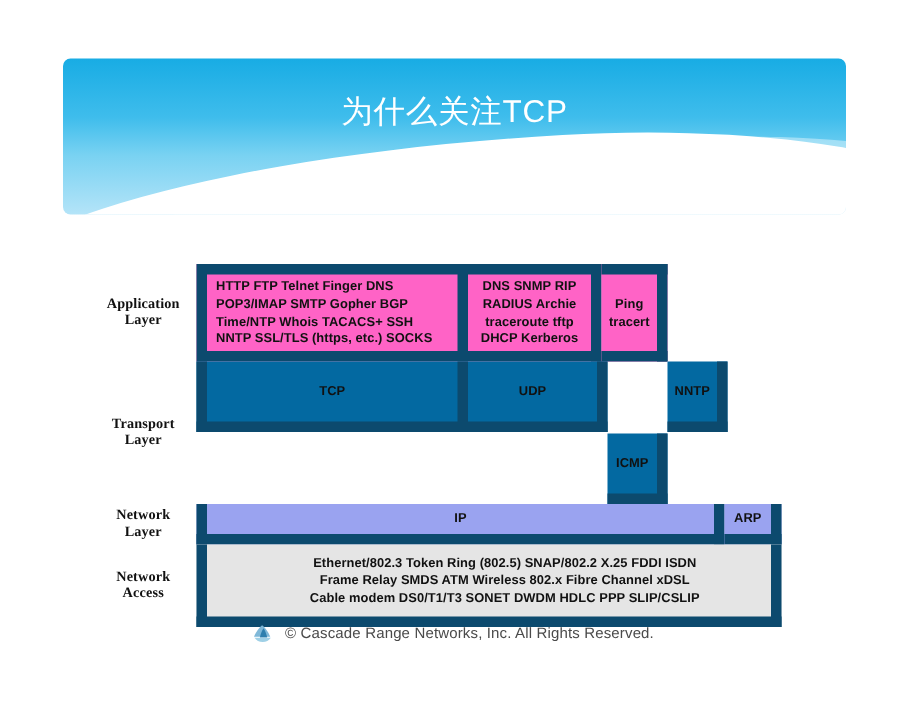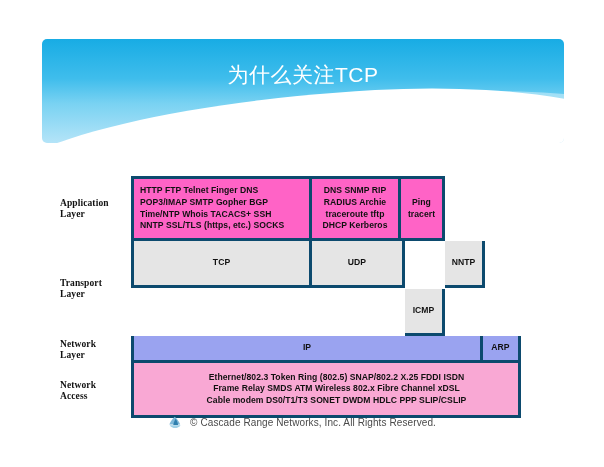--- a/index.html
+++ b/index.html
@@ -79,37 +79,37 @@
   .layer-row {
     position: relative;
     display: flex;
     align-items: stretch;
   }
   .row-label {
     width: 71px;
     flex: 0 0 71px;
     display: flex;
     flex-direction: column;
-    align-items: flex-start;
+    align-items: center;
     justify-content: center;
     text-align: center;
     font-family: "Liberation Serif", serif;
     font-size: 9.5px;
     line-height: 11px;
     font-weight: 700;
     color: #111111;
     letter-spacing: 0.1px;
   }
   .cells {
     display: flex;
     align-items: stretch;
   }
   .cell {
     box-sizing: border-box;
-    border: 3px solid #0c4a6e;
+    border: 7px solid #0c4a6e;
     display: flex;
     flex-direction: column;
     align-items: center;
     justify-content: center;
     text-align: center;
     color: #111111;
     font-size: 8.6px;
     line-height: 11.6px;
     font-weight: 700;
     letter-spacing: 0.05px;
@@ -118,23 +118,23 @@
   }
   .cell + .cell { border-left: none; }
 
   
   #row-app .cell     { height: 65px; }
   #row-trans .cell   { height: 47px; border-top: none; }
   #row-net .cell     { height: 27px; border-top: none; }
   #row-access .cell  { height: 55px; border-top: none; }
 
   .c-pink   { background: #ff63c6; }
-  .c-green  { background: #e5e5e5; }
+  .c-green  { background: #0369a1; }
   .c-blue   { background: #9aa3f0; }
-  .c-yellow { background: #f9a8d4; padding-left: 26px; }
+  .c-yellow { background: #e5e5e5; padding-left: 26px; }
 
   .w-app1 { width: 181px; text-align: left; align-items: flex-start; padding-left: 6px; }
   .w-app2 { width: 89px; }
   .w-app3 { width: 44px; }
 
   .w-tcp  { width: 181px; }
   .w-udp  { width: 93px; }
   .w-icmp { width: 40px; margin-top: 48px; }
   .w-ospf { width: 40px; }
 

